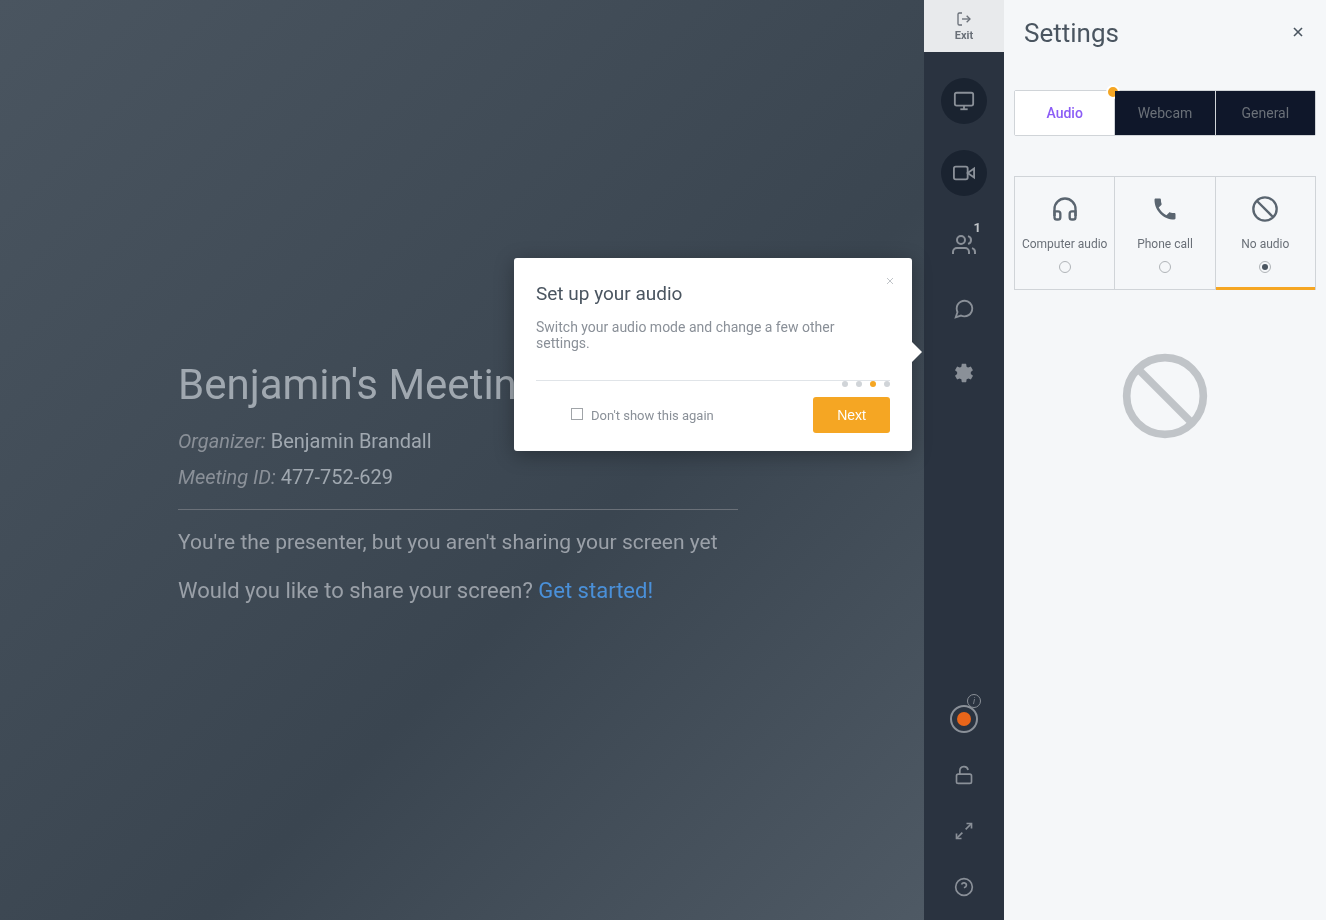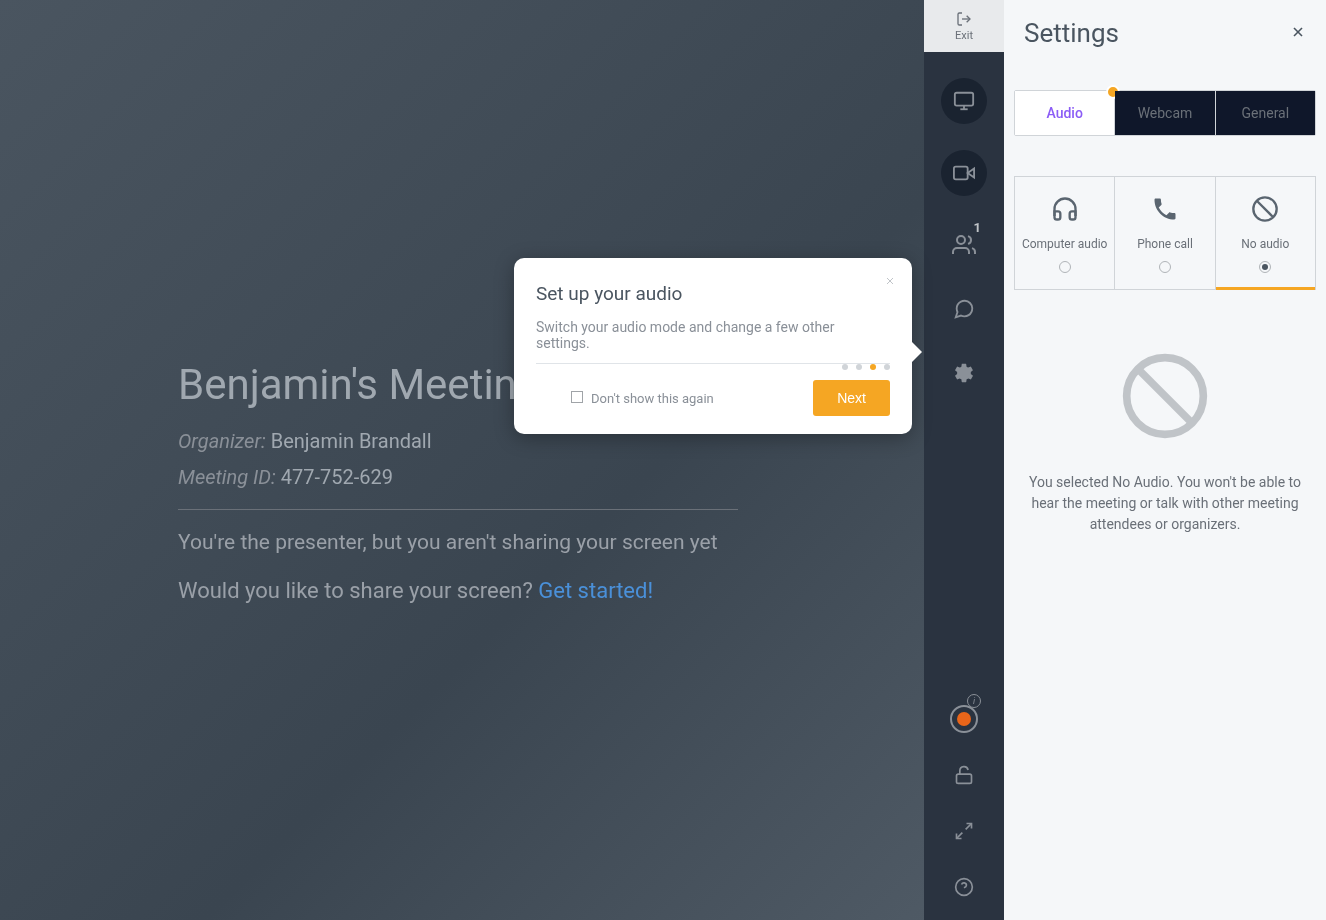--- a/index.html
+++ b/index.html
@@ -94,20 +94,21 @@
     .exit-icon {
       width: 16px;
       height: 16px;
       color: #6a7078;
     }
     
     .exit-label {
       font-size: 11px;
       color: #6a7078;
       margin-top: 2px;
+      font-weight: bold;
     }
     
     .sidebar-icon-button {
       width: 46px;
       height: 46px;
       border-radius: 50%;
       background: #1a2330;
       display: flex;
       align-items: center;
       justify-content: center;
@@ -354,21 +355,21 @@
       line-height: 1.5;
     }
     
     
     .tooltip-popup {
       position: absolute;
       left: 514px;
       top: 258px;
       width: 398px;
       background: #ffffff;
-      border-radius: 10px;
+      border-radius: 3px;
       box-shadow: 0 4px 20px rgba(0,0,0,0.3);
       padding: 24px 22px 18px 22px;
     }
     
     .tooltip-arrow {
       position: absolute;
       right: -10px;
       top: 84px;
       width: 0;
       height: 0;
@@ -389,21 +390,21 @@
     
     .tooltip-title {
       font-size: 19px;
       color: #4a5560;
       margin-bottom: 14px;
     }
     
     .tooltip-description {
       font-size: 14px;
       color: #8a9098;
-      margin-bottom: 12px;
+      margin-bottom: 29px;
     }
     
     .tooltip-divider {
       height: 1px;
       background: #e0e4e8;
       margin-bottom: 16px;
     }
     
     .tooltip-controls {
       display: flex;
@@ -609,21 +610,20 @@
       <div class="audio-option-label">No audio</div>
       <div class="radio-indicator checked"></div>
     </div>
   </div>
 
   <svg class="no-audio-icon-large" viewBox="0 0 24 24" fill="none" stroke="currentColor" stroke-width="2">
     <circle cx="12" cy="12" r="10"></circle>
     <line x1="4.93" y1="4.93" x2="19.07" y2="19.07"></line>
   </svg>
 
-  <div class="no-audio-message">You selected No Audio. You won't be able to hear the meeting or talk with other meeting attendees or organizers.</div>
 </div>
 
 <div class="tooltip-popup">
   <div class="tooltip-arrow"></div>
   <span class="tooltip-close">
     <svg width="12" height="12" viewBox="0 0 24 24" fill="none" stroke="currentColor" stroke-width="2">
       <line x1="18" y1="6" x2="6" y2="18"></line>
       <line x1="6" y1="6" x2="18" y2="18"></line>
     </svg>
   </span>

